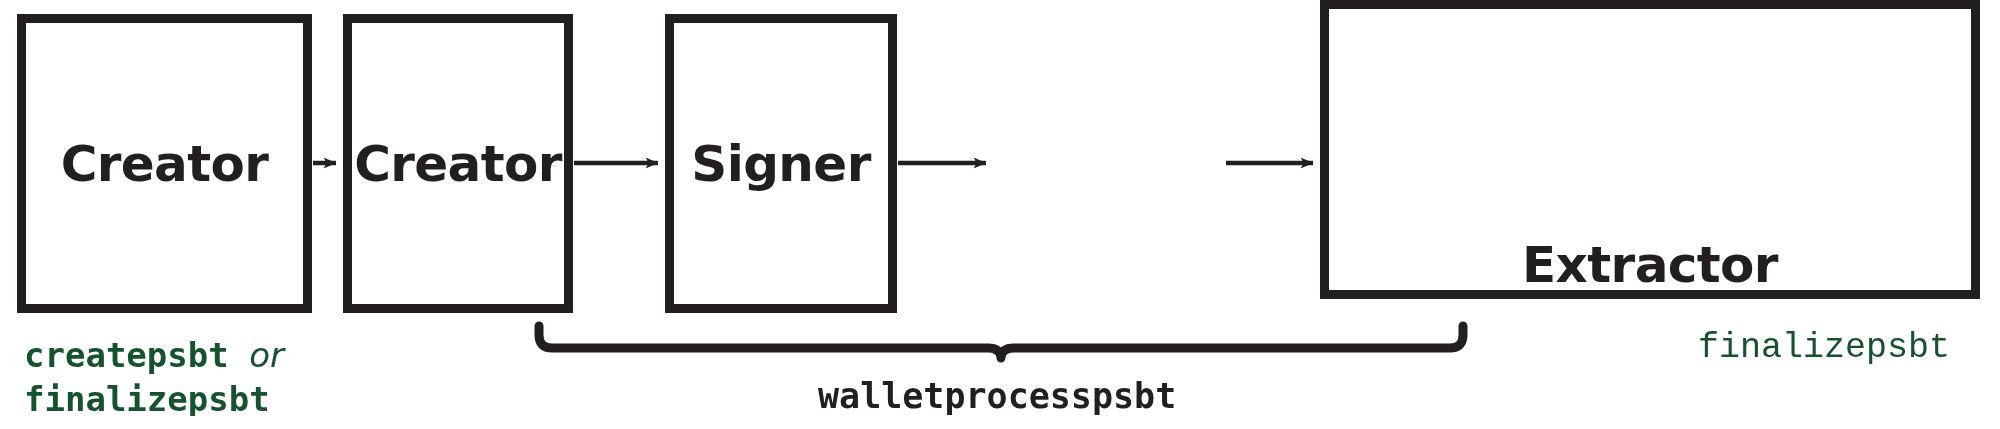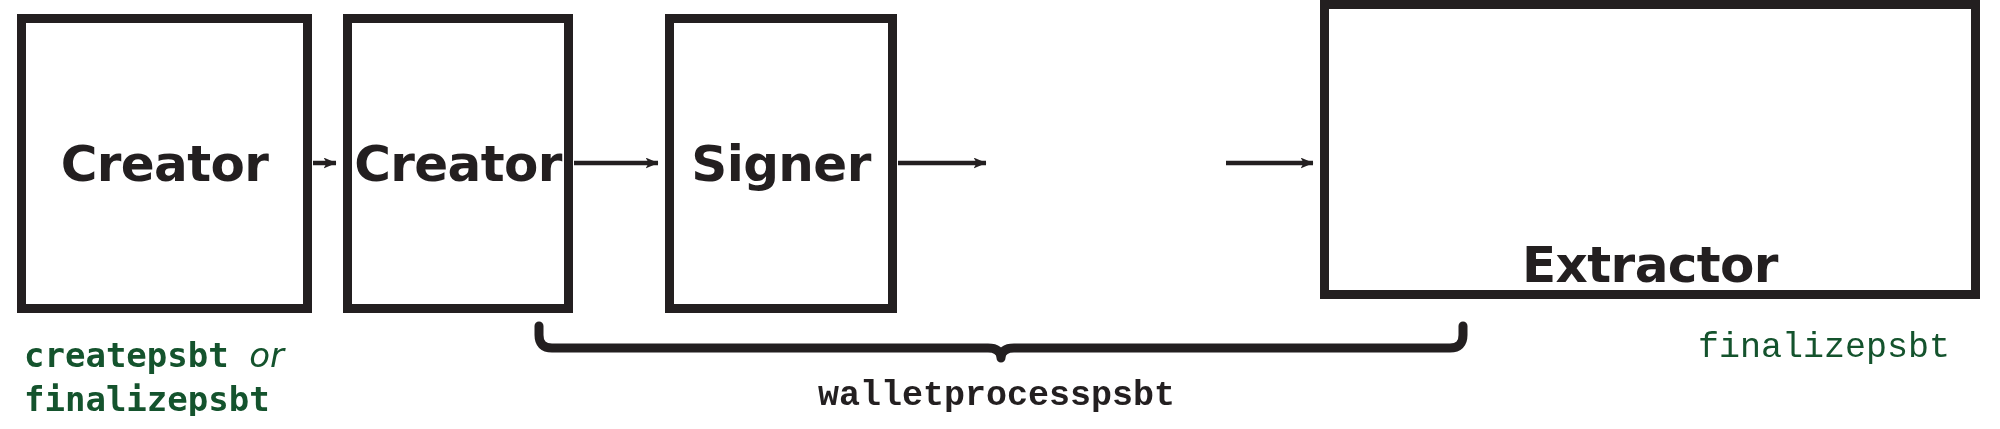--- a/index.html
+++ b/index.html
@@ -121,17 +121,17 @@
 
   <div class="cmd-label" style="left:24px; top:333px;">
     <div>
       <span>createpsbt</span><span>&nbsp;</span><span class="cmd-or">or</span>
     </div>
     <div>
       <span>finalizepsbt</span>
     </div>
   </div>
 
-  <div class="brace-label" style="left:818px; top:379px;font-family:Liberation Mono, monospace;">walletprocesspsbt</div>
+  <div class="brace-label" style="left:818px; top:379px;">walletprocesspsbt</div>
 
   <div class="cmd-label regular" style="left:1698px; top:326px;">finalizepsbt</div>
 
 </div>
 
 </body></html>

